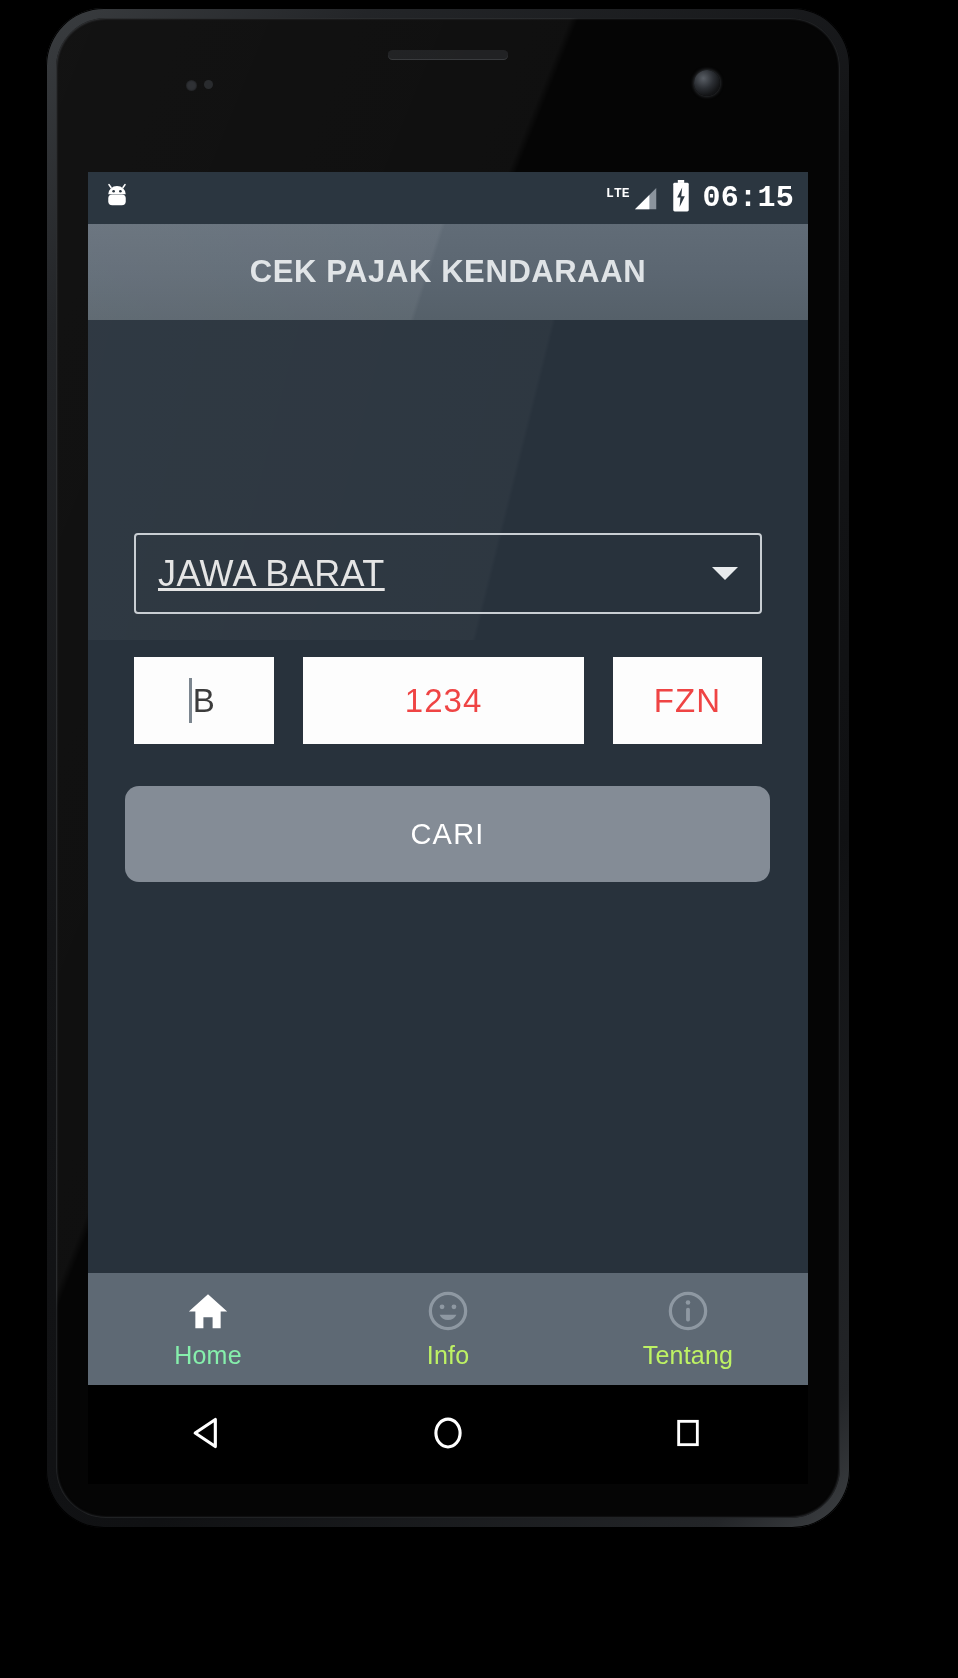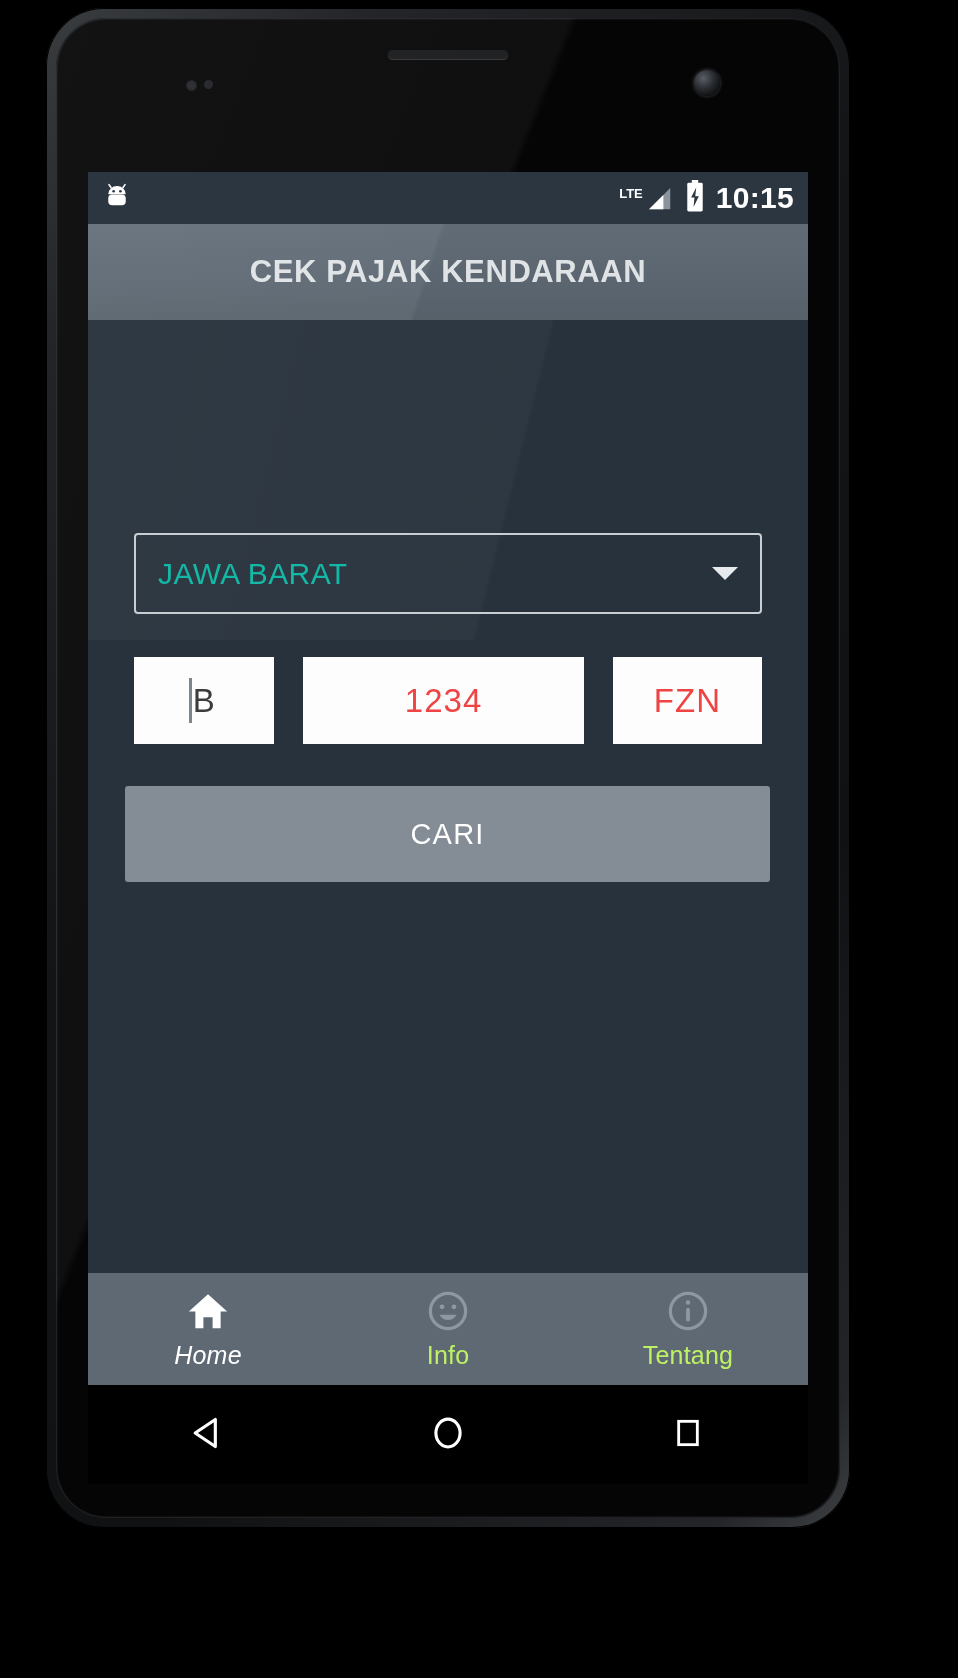--- a/index.html
+++ b/index.html
@@ -34,21 +34,21 @@
     background:radial-gradient(circle at 36% 32%,#5a5f66 0%,#2b2e33 42%,#141517 70%,#0b0c0d 100%);
     box-shadow:0 0 3px 1px #2a2c2f;}
 
   
   #screen{position:absolute;left:88px;top:172px;width:720px;height:1213px;
     background:#28323c;overflow:hidden;}
 
   
   #status-bar{position:relative;height:52px;background:#2b3640;
     display:flex;align-items:center;padding:0 14px;box-sizing:border-box;}
-  .sb-right{margin-left:auto;display:flex;align-items:center;gap:9px;}
+  .sb-right{margin-left:auto;display:flex;align-items:center;gap:9px;font-family:Liberation Mono, monospace;}
   #status-time{color:#fff;font-size:30px;font-weight:bold;letter-spacing:.3px;line-height:1;}
   .lte-wrap{display:flex;align-items:flex-end;height:30px;}
   .lte-text{color:#fff;font-size:13px;font-weight:bold;line-height:1;margin-right:1px;
     position:relative;top:-13px;}
 
   
   #action-bar{position:relative;height:96px;
     background:linear-gradient(180deg,#616c77 0%,#5b6671 55%,#556069 100%);
     display:flex;align-items:center;justify-content:center;}
   #app-title{color:#dfe3e6;font-size:31px;font-weight:bold;letter-spacing:.6px;}
@@ -59,50 +59,50 @@
   
   #content{position:relative;height:1065px;background:#28323c;box-sizing:border-box;}
   #content-sheen{position:absolute;left:0;top:0;right:0;height:320px;pointer-events:none;
     background:linear-gradient(104deg,rgba(255,255,255,0.035) 0%,rgba(255,255,255,0.028) 58%,
                rgba(255,255,255,0) 58.5%,rgba(255,255,255,0) 100%);}
 
   
   #spinner{position:absolute;left:46px;top:213px;width:628px;height:81px;
     border:2px solid #c9ced3;border-radius:4px;box-sizing:border-box;
     display:flex;align-items:center;padding:0 22px;background:transparent;}
-  #spinner-value{color:#14b8a6;font-size:30px;letter-spacing:.4px;}
+  #spinner-value{color:#e5e5e5;font-size:36px;letter-spacing:.4px;text-decoration:underline;}
   #spinner-caret{margin-left:auto;width:0;height:0;
     border-left:13px solid transparent;border-right:13px solid transparent;
     border-top:13px solid #e8ebed;}
 
   
   #input-row{position:absolute;left:46px;top:337px;width:628px;height:87px;display:flex;}
   .field{background:#fdfdfd;height:87px;box-sizing:border-box;
     display:flex;align-items:center;justify-content:center;position:relative;}
   #field-prefix{width:142px;}
   #field-number{width:284px;margin-left:29px;}
   #field-suffix{width:151px;margin-left:29px;}
   .field-text{font-size:33px;letter-spacing:1px;}
   .filled{color:#3c3c3c;}
   .placeholder{color:#ef4444;}
   #prefix-caret{position:absolute;left:50%;top:21px;margin-left:-15px;
     width:3px;height:45px;background:#7c868f;}
 
   
   #cari-button{position:absolute;left:37px;top:466px;width:645px;height:96px;
-    background:#848c96;border-radius:3px;
+    background:#848c96;border-radius:14px;
     display:flex;align-items:center;justify-content:center;box-sizing:border-box;}
   #cari-label{color:#ffffff;font-size:29px;letter-spacing:1.2px;}
 
   
   #tab-bar{position:absolute;left:0;bottom:0;width:720px;height:112px;
     background:#5e6974;display:flex;}
   .tab{flex:1;display:flex;flex-direction:column;align-items:center;justify-content:center;gap:7px;}
   .tab-label{font-size:25px;letter-spacing:.2px;}
-  .tab-active .tab-label{color:#ffffff;font-style:italic;}
+  .tab-active .tab-label{color:#86efac;}
   .tab-inactive .tab-label{color:#bef264;}
   .tab-icon{width:46px;height:46px;display:block;}
 
   
   #system-nav{position:absolute;left:88px;top:1385px;width:720px;height:99px;
     background:#000;display:flex;align-items:center;}
   .nav-btn{flex:1;display:flex;align-items:center;justify-content:center;}
 
   
   #bottom-speaker{position:absolute;left:50%;bottom:52px;transform:translateX(-50%);
@@ -143,21 +143,21 @@
           <path d="M15.5 9.5 L15.5 21 L4 21 Z" fill="#ffffff"></path>
         </svg>
       </span>
       <span>
         <svg width="24" height="32" viewBox="0 0 14 24">
           <rect x="4.6" y="0" width="4.8" height="2.2" fill="#fff"></rect>
           <rect x="1.2" y="2" width="11.6" height="21.6" rx="1.1" fill="#fff"></rect>
           <path d="M7.9 5.6 L4.1 13.2 L6.6 13.2 L5.9 20.2 L9.9 12.1 L7.2 12.1 Z" fill="#2b3640"></path>
         </svg>
       </span>
-      <span id="status-time">10:15</span>
+      <span id="status-time">06:15</span>
     </span>
   </div>
 
   <div id="action-bar">
     <span id="app-title">CEK PAJAK KENDARAAN</span>
     <div id="action-bar-sheen"></div>
   </div>
 
   <div id="content">
     <div id="content-sheen"></div>

